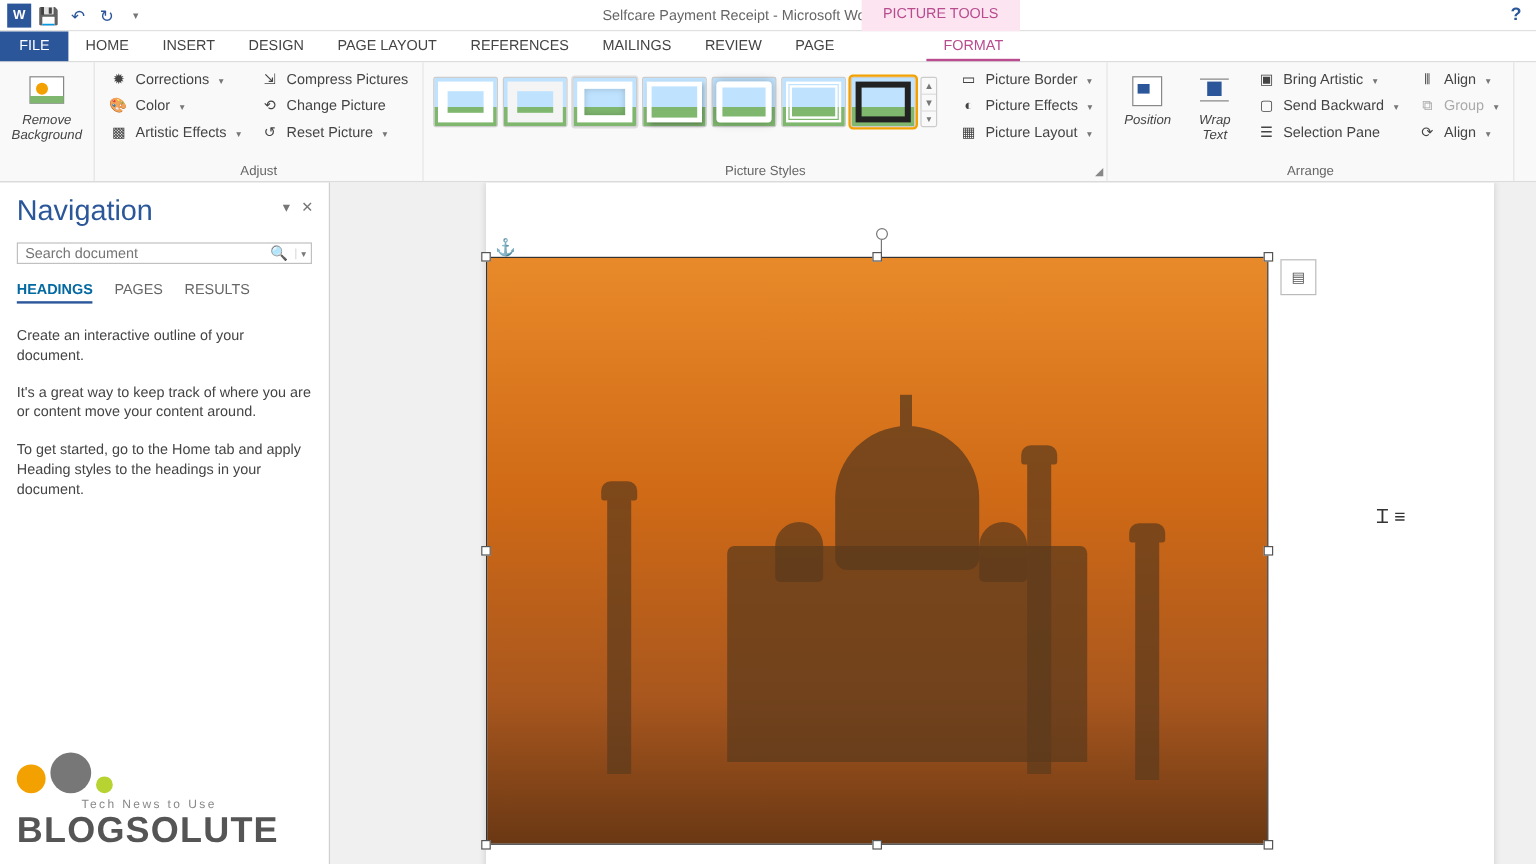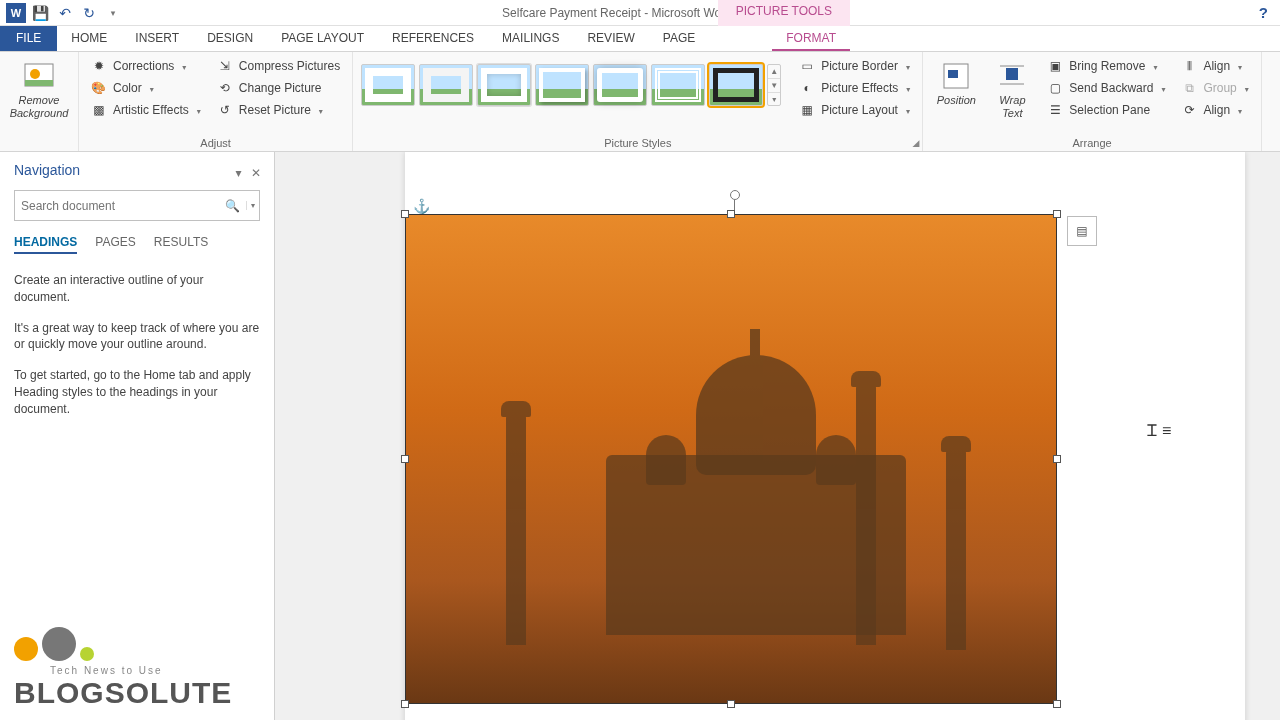--- a/index.html
+++ b/index.html
@@ -47,37 +47,37 @@
 .style-thumb.sel { outline: 2px solid #f2a100; }
 .style-thumb.sel .inner { border: 5px solid #222; }
 .gallery-more { width: 14px; display:flex; flex-direction:column; border:1px solid #ccc; border-radius:2px; }
 .gallery-more div { flex:1; text-align:center; font-size:8px; color:#777; border-bottom:1px solid #ddd; padding:2px 0; cursor:pointer; }
 .gallery-more div:last-child { border-bottom:none; }
 .dl { position:absolute; right:3px; bottom:3px; font-size:9px; color:#888; cursor:pointer; }
 
 
 .workspace { display: flex; height: 568px; }
 .navpane { width: 275px; border-right: 1px solid #d0d0d0; padding: 10px 14px; position: relative; }
-.navpane h2 { font-size: 14px; font-weight: 300; color: #2b579a; margin-bottom: 12px; }
+.navpane h2 { font-size: 24px; font-weight: 300; color: #2b579a; margin-bottom: 12px; }
 .nav-controls { position: absolute; top: 14px; right: 10px; color: #777; font-size: 12px; }
 .nav-controls span { cursor: pointer; padding: 0 3px; }
-.searchbox { display: flex; border: 1px solid #c0c0c0; height: 31px; align-items: center; margin-bottom: 14px; }
+.searchbox { display: flex; border: 1px solid #c0c0c0; height: 18px; align-items: center; margin-bottom: 14px; }
 .searchbox input { flex: 1; border: none; outline: none; padding: 0 6px; font-size: 12px; color: #888; }
 .searchbox .sicon { padding: 0 6px; color: #777; font-size: 12px; cursor: pointer; }
 .searchbox .sdrop { border-left: 1px solid #ddd; padding: 0 4px; font-size: 8px; color: #777; cursor: pointer; }
 .navtabs { display: flex; gap: 18px; margin-bottom: 18px; font-size: 12px; }
 .navtabs .nt { color: #666; cursor: pointer; padding-bottom: 3px; }
 .navtabs .nt.active { color: #0369a1; border-bottom: 2px solid #2b579a; font-weight: 600; }
 .nav-hint { color: #444; font-size: 12px; line-height: 1.4; margin-bottom: 14px; }
 
 .watermark { position:absolute; left:14px; bottom:10px; }
 .watermark .big { font-size: 30px; font-weight: 800; color: #555; letter-spacing: 1px; }
 .watermark .orb { display:flex; gap:4px; margin-bottom:4px; align-items:flex-end; }
 .watermark .c { width:24px; height:24px; border-radius:50%; }
-.watermark .tag { font-size:10px; color:#888; letter-spacing:2px; margin-left:36px; }
+.watermark .tag { font-size:10px; color:#888; letter-spacing:2px; margin-left:54px; }
 
 .docarea { flex: 1; background: #f0f0f0; position: relative; overflow: hidden; }
 .page { position: absolute; left: 130px; top: 0; width: 840px; height: 720px; background: #fff; box-shadow: 0 0 6px rgba(0,0,0,0.15); }
 .anchor { position:absolute; left: 138px; top: 46px; font-size:14px; color:#444; }
 .rot-handle { position:absolute; left: 455px; top: 38px; width:10px; height:10px; border:1px solid #777; border-radius:50%; background:#fff; }
 .rot-line { position:absolute; left: 459px; top: 48px; width:1px; height:14px; background:#777; }
 
 .picture { position: absolute; left: 130px; top: 62px; width: 652px; height: 490px; background: linear-gradient(#e88a2a, #d06a16 40%, #a9571e 75%, #6a3814); border: 1px solid #333; }
 .layout-opts-btn { position:absolute; left: 792px; top: 64px; width:30px; height:30px; border:1px solid #bbb; background:#fff; display:flex; align-items:center; justify-content:center; color:#555; font-size:12px; cursor:pointer; }
 .sel-handle { position:absolute; width:8px; height:8px; background:#fff; border:1px solid #555; }
@@ -251,21 +251,21 @@
               <rect x="8" y="6" width="12" height="12" fill="#2b579a"></rect>
               <line x1="2" y1="4" x2="26" y2="4" stroke="#888"></line>
               <line x1="2" y1="22" x2="26" y2="22" stroke="#888"></line>
             </svg>
           </div>
         <div class="t">Wrap Text</div>
       </div>
       <div class="vstack">
         <div class="small-btn">
             <span class="smicon">▣</span>
-            <span>Bring Remove</span>
+            <span>Bring Artistic</span>
             <span class="caret"></span>
           </div>
         <div class="small-btn">
             <span class="smicon">▢</span>
             <span>Send Backward</span>
             <span class="caret"></span>
           </div>
         <div class="small-btn">
             <span class="smicon">☰</span>
             <span>Selection Pane</span>
@@ -320,21 +320,21 @@
       <input placeholder="Search document" style="">
       <span class="sicon">🔍</span>
       <span class="sdrop">▾</span>
     </div>
     <div class="navtabs">
       <div class="nt active">HEADINGS</div>
       <div class="nt">PAGES</div>
       <div class="nt">RESULTS</div>
     </div>
     <p class="nav-hint">Create an interactive outline of your document.</p>
-    <p class="nav-hint">It's a great way to keep track of where you are or quickly move your outline around.</p>
+    <p class="nav-hint">It's a great way to keep track of where you are or content move your content around.</p>
     <p class="nav-hint">To get started, go to the Home tab and apply Heading styles to the headings in your document.</p>
 
     <div class="watermark">
       <div class="orb">
         <div class="c" style="background:#f2a100;"></div>
         <div class="c" style="background:#777;width:34px;height:34px;"></div>
         <div class="c" style="background:#b7d332;width:14px;height:14px;"></div>
       </div>
       <div class="tag">Tech News to Use</div>
       <div class="big">BLOGSOLUTE</div>

